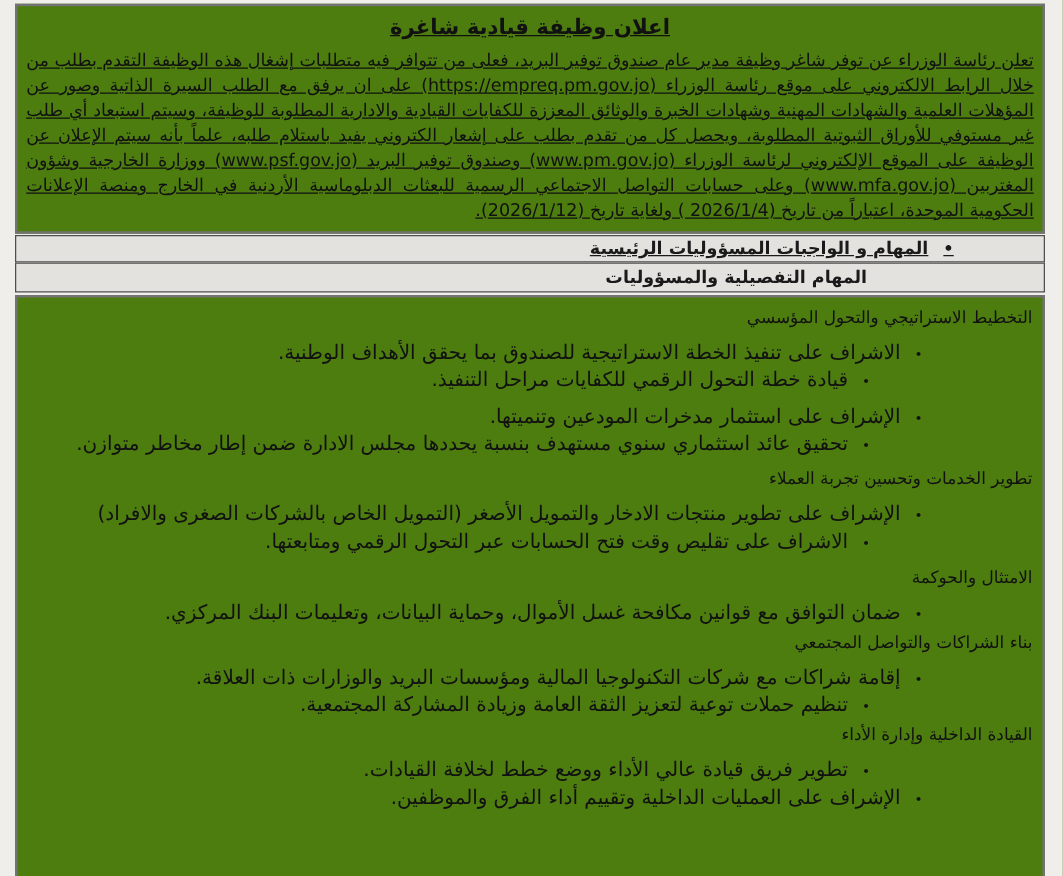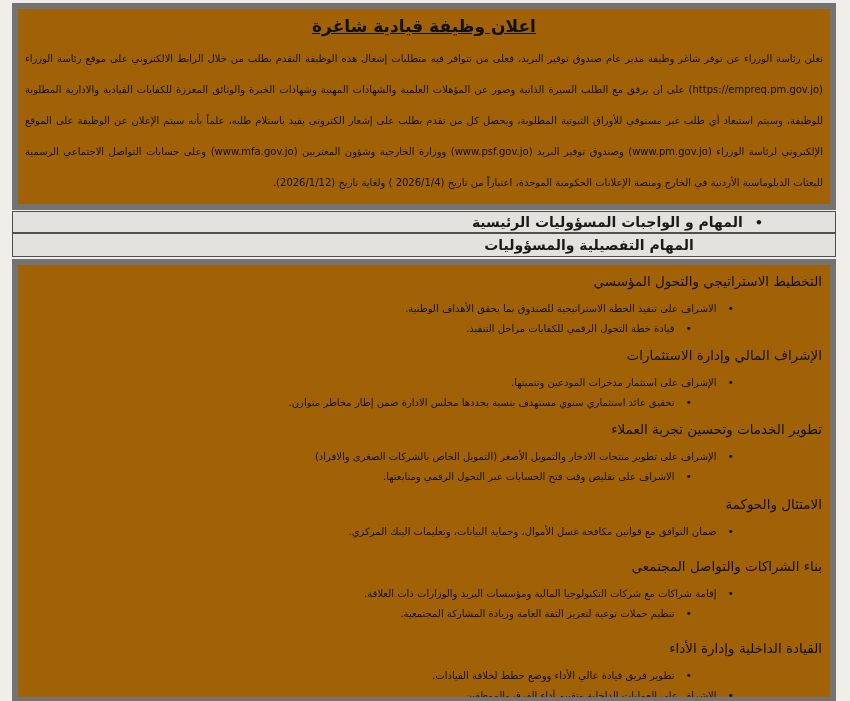--- a/index.html
+++ b/index.html
@@ -11,55 +11,57 @@
     overflow: hidden;
   }
   .page {
     position: absolute;
     left: 12px; top: 3px;
     width: 824px; height: 700px;
     display: flex; flex-direction: column;
     direction: rtl;
   }
   .box {
-    background: #a16207;
-    border: 6px solid #737373;
+    background: #4d7c0f;
+    border: 2px solid #737373;
     box-sizing: border-box;
   }
   
   .intro-box { padding: 4px 0 6px 0; }
   .title {
     text-align: center;
     font-weight: bold;
     font-size: 17px;
     text-decoration: underline;
     margin: 3px 0 7px 0;
     letter-spacing: 0.5px;
   }
   .intro {
     margin: 0 7px;
-    font-size: 10px;
-    line-height: 31px;
+    font-size: 14px;
+    line-height: 20px;
     text-align: justify;
     text-justify: inter-word;
+    text-decoration: underline;
   }
   
   .graybar {
     background: #e3e2df;
     border: 1px solid #4f4f4f;
     box-sizing: border-box;
     font-weight: bold;
     font-size: 14px;
     color: #1a1a1a;
   }
   .bar1 {
     margin-top: 1px;
     height: 22px;
     line-height: 20px;
     padding-right: 72px;
+    text-decoration: underline;
   }
   .bar1 .bar-text::before {
     content: "•";
     margin-left: 12px;
     font-size: 13px;
   }
   .bar2 {
     height: 24px;
     line-height: 22px;
     text-align: center;
@@ -67,29 +69,29 @@
   }
   
   .content-box {
     margin-top: 2px;
     flex: 1;
     padding: 7px 8px 4px 8px;
     overflow: hidden;
   }
   .sec { margin-top: 8px; }
   .sec.first { margin-top: 0; }
-  .sec.tight { margin-top: 16px; }
+  .sec.tight { margin-top: 4px; }
   .sec-h {
     font-weight: normal;
     font-size: 13.5px;
     line-height: 18px;
     margin-bottom: 9px;
   }
   .duty {
-    font-size: 10px;
+    font-size: 16px;
     line-height: 19.6px;
     white-space: nowrap;
   }
   .duty::before {
     content: "•";
     margin-left: 11px;
     font-size: 11px;
   }
   .duty.d1 { padding-right: 88px; }
   .duty.d2 { padding-right: 130px; }
@@ -114,21 +116,20 @@
 
   <div class="box content-box">
 
     <div class="sec first">
       <div class="sec-h">التخطيط الاستراتيجي والتحول المؤسسي</div>
       <div class="duty d1">الاشراف على تنفيذ الخطة الاستراتيجية للصندوق بما يحقق الأهداف الوطنية.</div>
       <div class="duty d2">قيادة خطة التحول الرقمي للكفايات مراحل التنفيذ.</div>
     </div>
 
     <div class="sec">
-      <div class="sec-h">الإشراف المالي وإدارة الاستثمارات</div>
       <div class="duty d1">الإشراف على استثمار مدخرات المودعين وتنميتها.</div>
       <div class="duty d2">تحقيق عائد استثماري سنوي مستهدف بنسبة يحددها مجلس الادارة ضمن إطار مخاطر متوازن.</div>
     </div>
 
     <div class="sec">
       <div class="sec-h">تطوير الخدمات وتحسين تجربة العملاء</div>
       <div class="duty d1">الإشراف على تطوير منتجات الادخار والتمويل الأصغر (التمويل الخاص بالشركات الصغرى والافراد)</div>
       <div class="duty d2">الاشراف على تقليص وقت فتح الحسابات عبر التحول الرقمي ومتابعتها.</div>
     </div>
 

